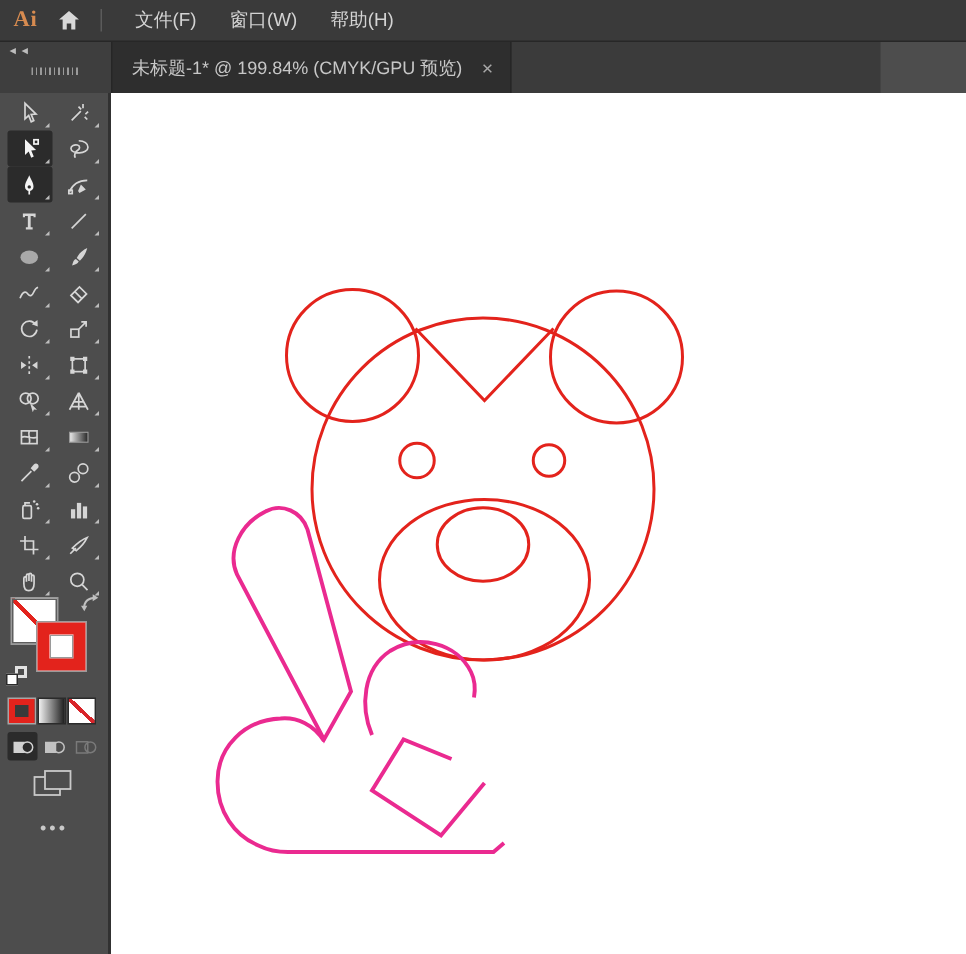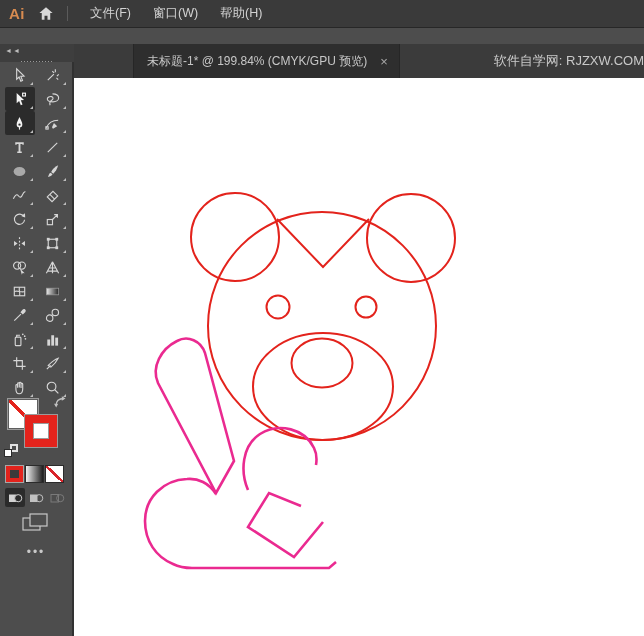--- a/index.html
+++ b/index.html
@@ -2,28 +2,28 @@
 <html><head>
 <meta charset="utf-8">
 <style>
   * { margin:0; padding:0; box-sizing:border-box; }
   html,body { width:644px; height:636px; }
   body { font-family:"Liberation Sans", sans-serif; background:#4D4D4D; position:relative; overflow:hidden; }
 
   
   #menubar { position:absolute; left:0; top:0; width:644px; height:28px; background:#3A3A3A;
              border-bottom:1px solid #272727; display:flex; align-items:center; z-index:6; }
-  .ai-logo { color:#D78B50; font-weight:bold; font-size:15px; margin-left:9px; letter-spacing:.5px; }
+  .ai-logo { color:#D78B50; font-weight:bold; font-size:15px; margin-left:9px; letter-spacing:.5px;font-family:Liberation Serif, serif; }
   .home-btn { margin-left:13px; display:flex; align-items:center; }
   .mb-sep { width:1px; height:15px; background:#5B5B5B; margin:0 11px 0 13px; }
   #menus { display:flex; }
   .menu-item { color:#D3D3D3; font-size:12.5px; line-height:27px; padding:12px 11px; white-space:nowrap; cursor:default; }
 
   
-  #tabbar { position:absolute; left:0; top:44px; width:644px; height:34px; background:#3B3B3B; display:flex; z-index:5;justify-content:space-between; }
+  #tabbar { position:absolute; left:0; top:28px; width:587px; height:34px; background:#3B3B3B; display:flex; z-index:5; }
   #toolbar-top { width:74px; height:34px; background:#3E3E3E; position:relative; flex:0 0 auto; }
   .collapse { position:absolute; left:5px; top:3px; color:#BDBDBD; font-size:7px; letter-spacing:1px; }
   .grip { position:absolute; left:21px; top:17px; width:33px; height:5px;
           background:repeating-linear-gradient(90deg,#9A9A9A 0 1px,transparent 1px 3px); }
   #doc-tab { height:34px; background:#2E2E2E; border-left:1px solid #262626; border-right:1px solid #262626;
              display:flex; align-items:center; padding:0 11px 0 13px; flex:0 0 auto; }
   .tab-title { color:#C7C7C7; font-size:12px; white-space:nowrap; }
   .tab-close { color:#A9A9A9; font-size:13px; margin-left:13px; line-height:1; cursor:default; }
   #tab-right-text { color:#C9C9C9; font-size:13px; line-height:34px; padding-left:35px; white-space:nowrap; }
 
@@ -94,21 +94,20 @@
 
 <div id="tabbar">
   <div id="toolbar-top">
     <span class="collapse">◄◄</span>
     <span class="grip"></span>
   </div>
   <div id="doc-tab">
     <span class="tab-title">未标题-1* @ 199.84% (CMYK/GPU 预览)</span>
     <span class="tab-close">×</span>
   </div>
-  <div id="tab-right-text">软件自学网: RJZXW.COM</div>
 </div>
 
 <div id="toolbar">
   <div id="tools">
     <div class="cell">
       <svg width="17" height="17" viewBox="0 0 18 18">
         <path class="st" d="M6 2 L6 13 L8.6 10.6 L10.4 15 L12.2 14.2 L10.4 9.9 L13.8 9.6 Z"></path>
         </svg>
     </div>
     <div class="cell">

